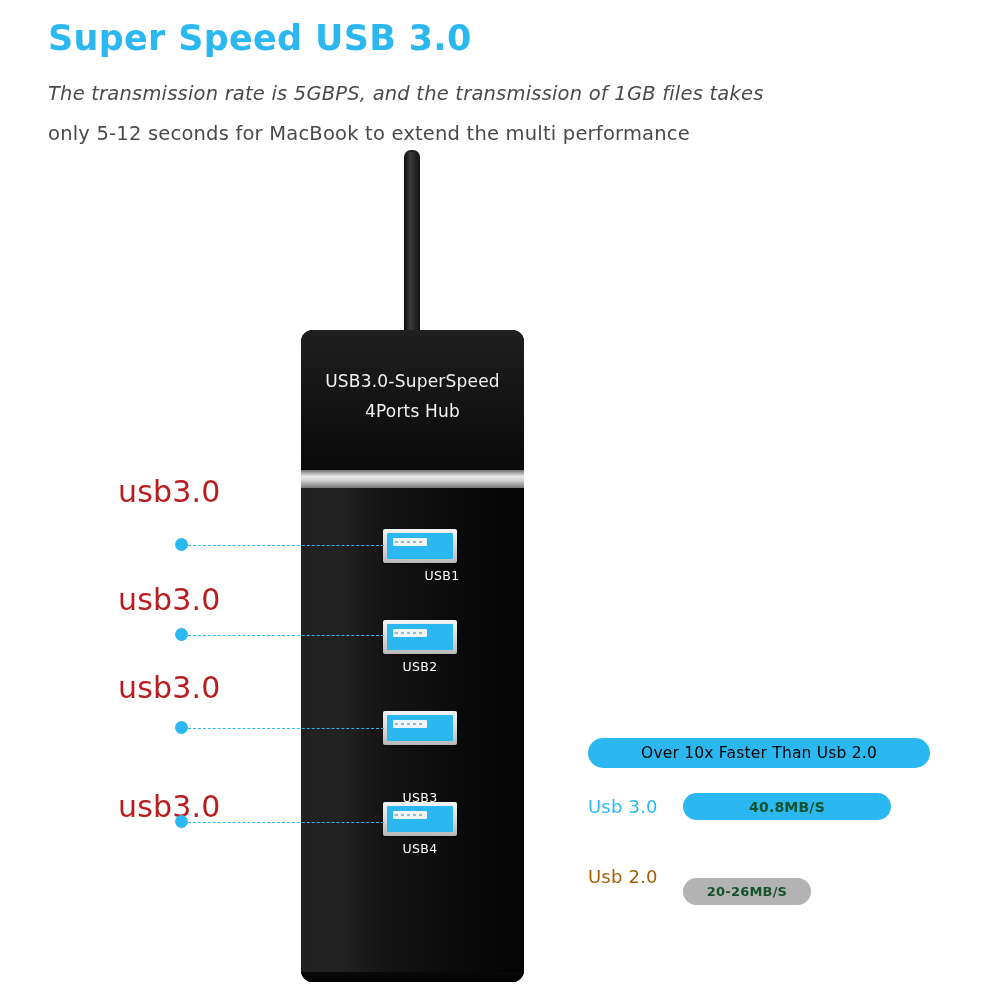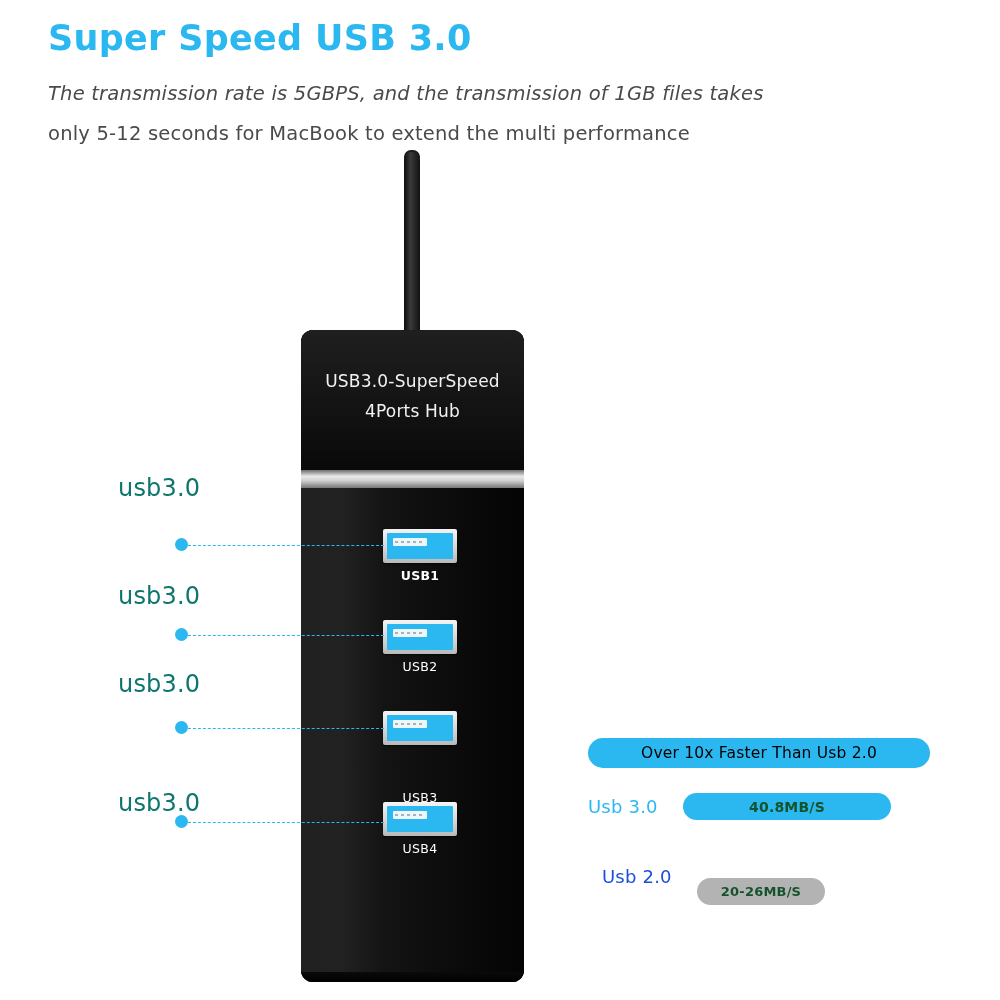--- a/index.html
+++ b/index.html
@@ -164,22 +164,22 @@
     width: 74px;
     text-align: center;
     color: #ffffff;
     font-size: 12.5px;
     letter-spacing: 0.3px;
   }
 
   
   .callout-text {
     position: absolute;
-    font-size: 24px;
-    color: #0f766e;
+    font-size: 30px;
+    color: #b91c1c;
     letter-spacing: 0.2px;
     white-space: nowrap;
   }
   .dot {
     position: absolute;
     width: 13px;
     height: 13px;
     border-radius: 50%;
     background: #2BB8F0;
   }
@@ -211,21 +211,21 @@
     align-items: center;
   }
   .speed-row.r30 { left: 588px; top: 793px; }
   .speed-row.r20 { left: 588px; top: 848px; }
   .speed-name {
     font-size: 18px;
     letter-spacing: 0.2px;
     width: 95px;
   }
   .speed-name.blue { color: #2BB8F0; }
-  .speed-name.grey { color: #1d4ed8; margin-left: 14px; }
+  .speed-name.grey { color: #a16207; }
   .speed-bar {
     height: 27px;
     border-radius: 14px;
     display: flex;
     align-items: center;
     justify-content: center;
     color: #14532d;
     font-size: 14px;
     font-weight: bold;
     letter-spacing: 0.2px;
@@ -255,21 +255,21 @@
     <div class="hub-gloss"></div>
   </div>
   <div class="hub-bottom-edge"></div>
 </div>
 
 <div class="port" style="left:383px; top:529px;">
   <div class="port-inner">
     <div class="port-tongue"></div>
   </div>
 </div>
-<div class="port-label" style="left:383px; top:568px;font-weight:bold;">USB1</div>
+<div class="port-label" style="left:405px; top:568px;">USB1</div>
 
 <div class="port" style="left:383px; top:620px;">
   <div class="port-inner">
     <div class="port-tongue"></div>
   </div>
 </div>
 <div class="port-label" style="left:383px; top:659px;">USB2</div>
 
 <div class="port" style="left:383px; top:711px;">
   <div class="port-inner">

